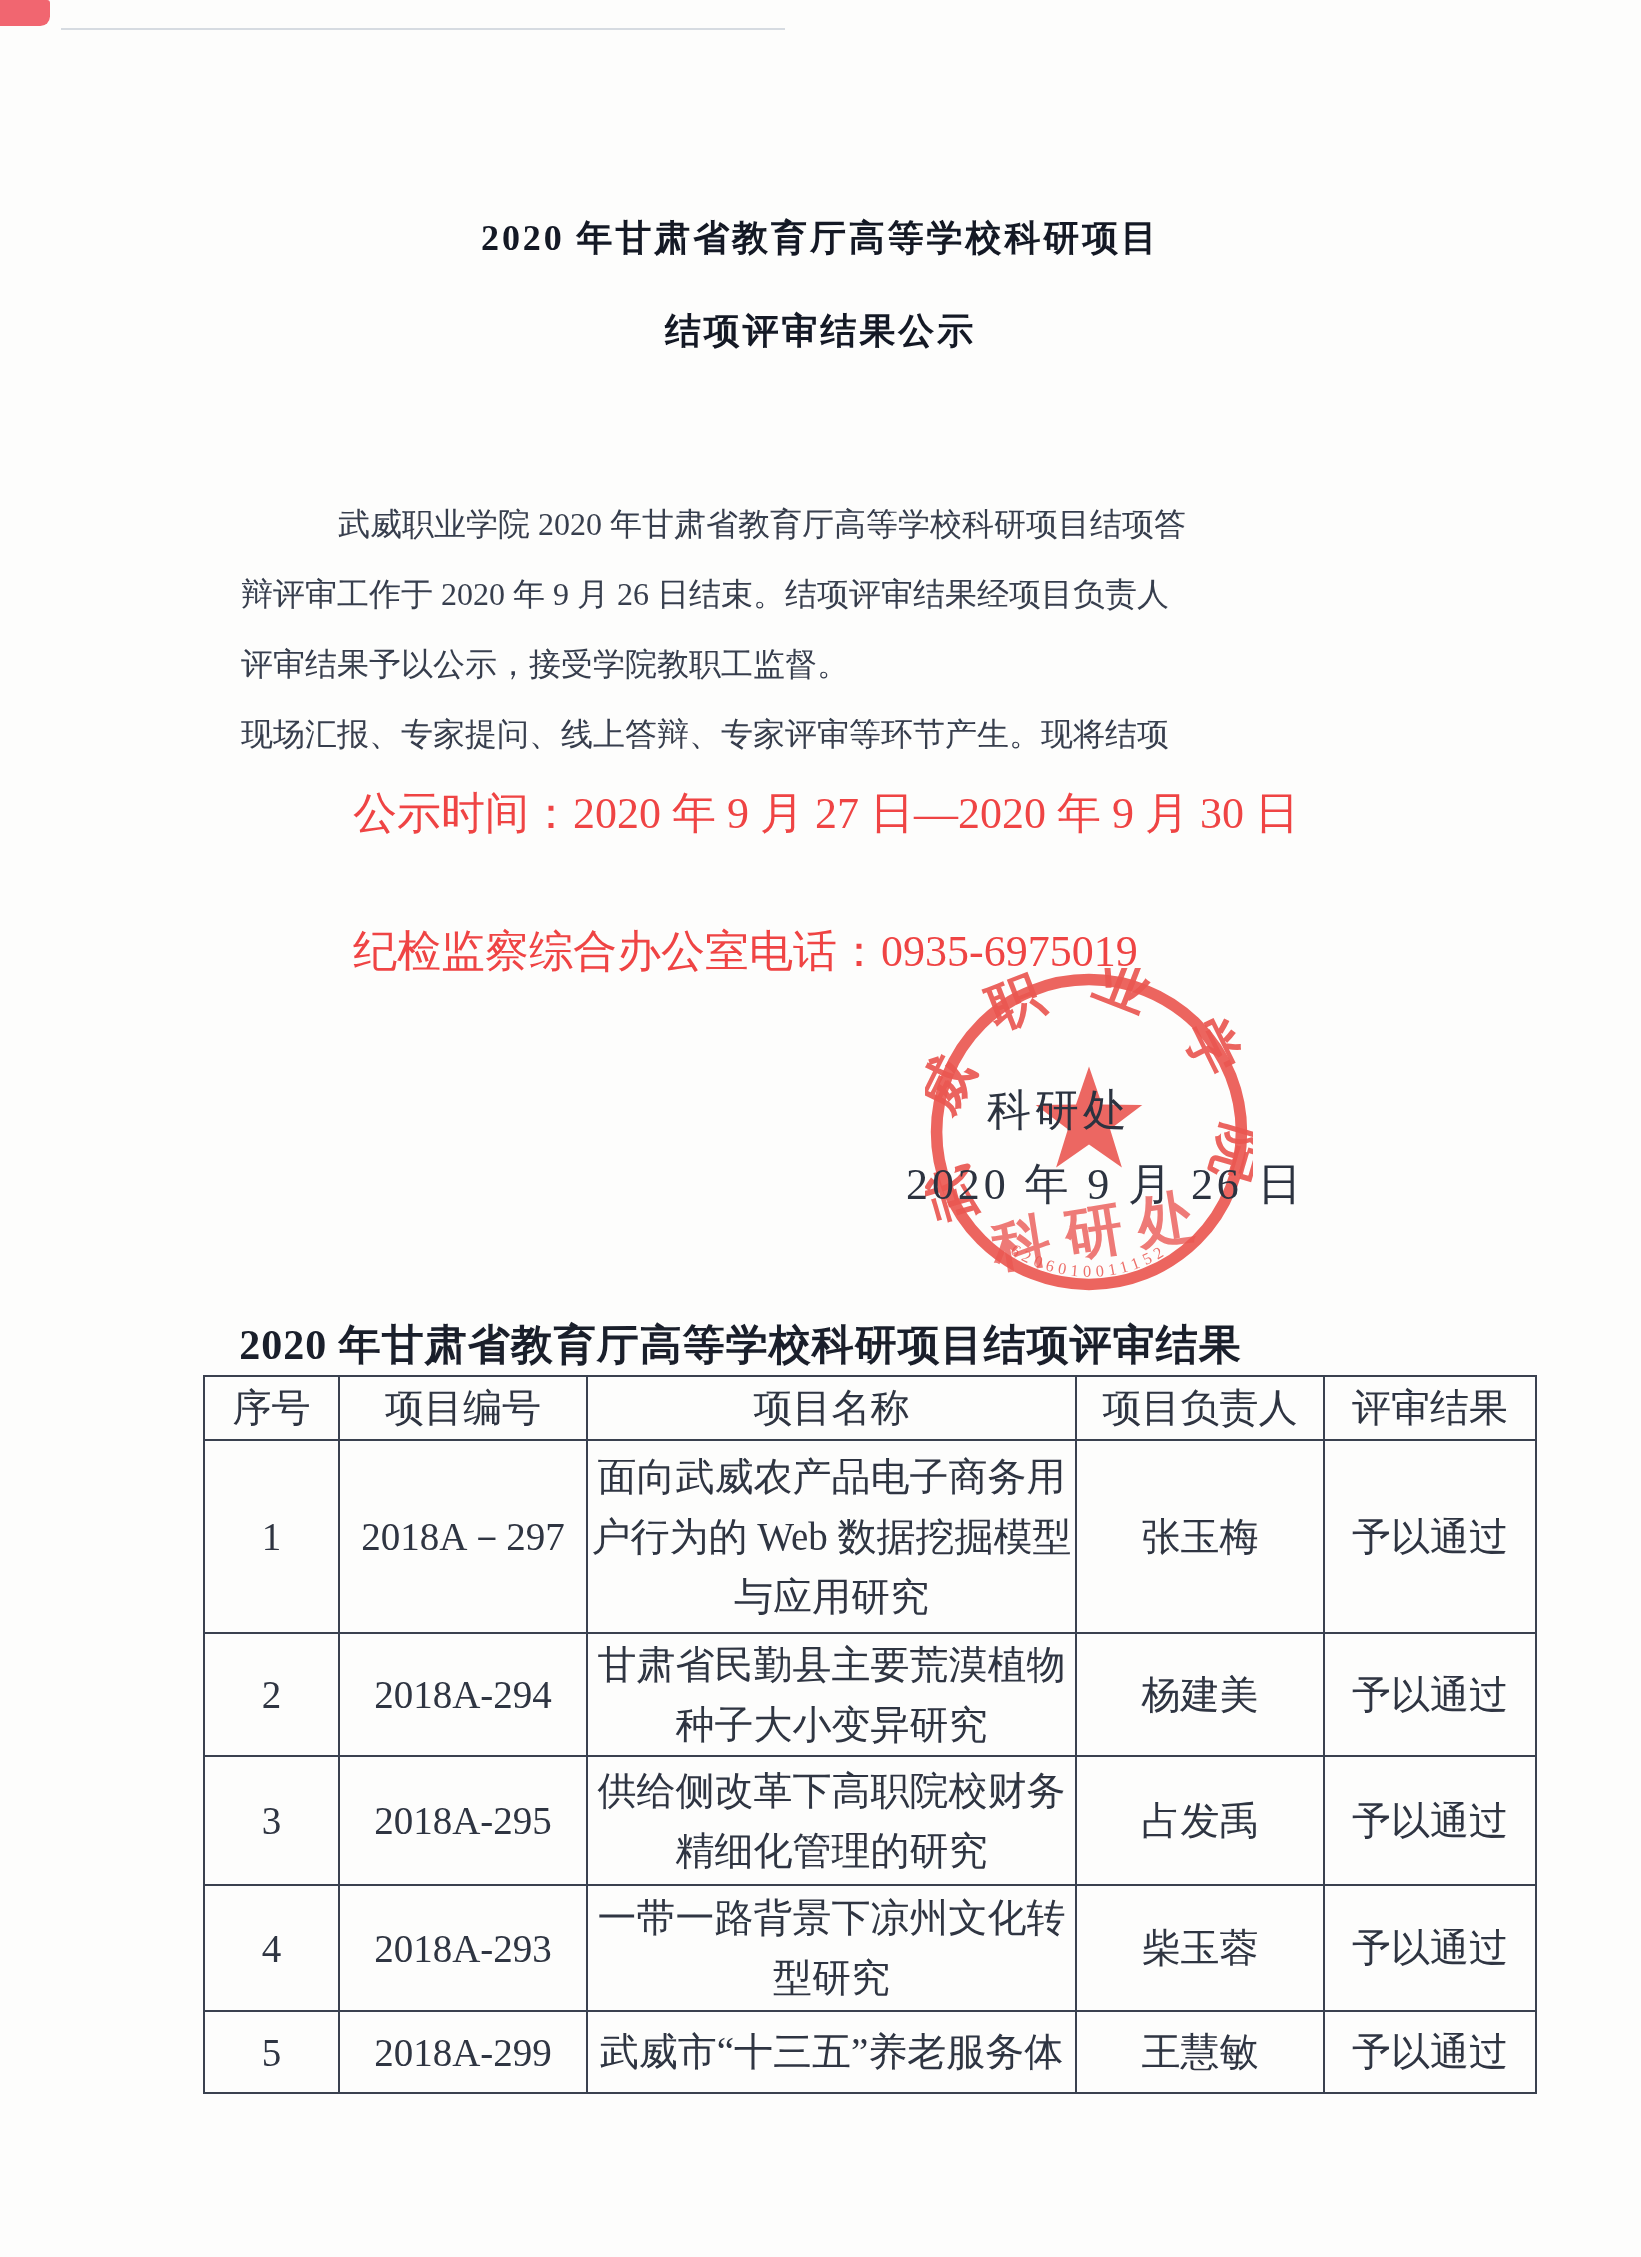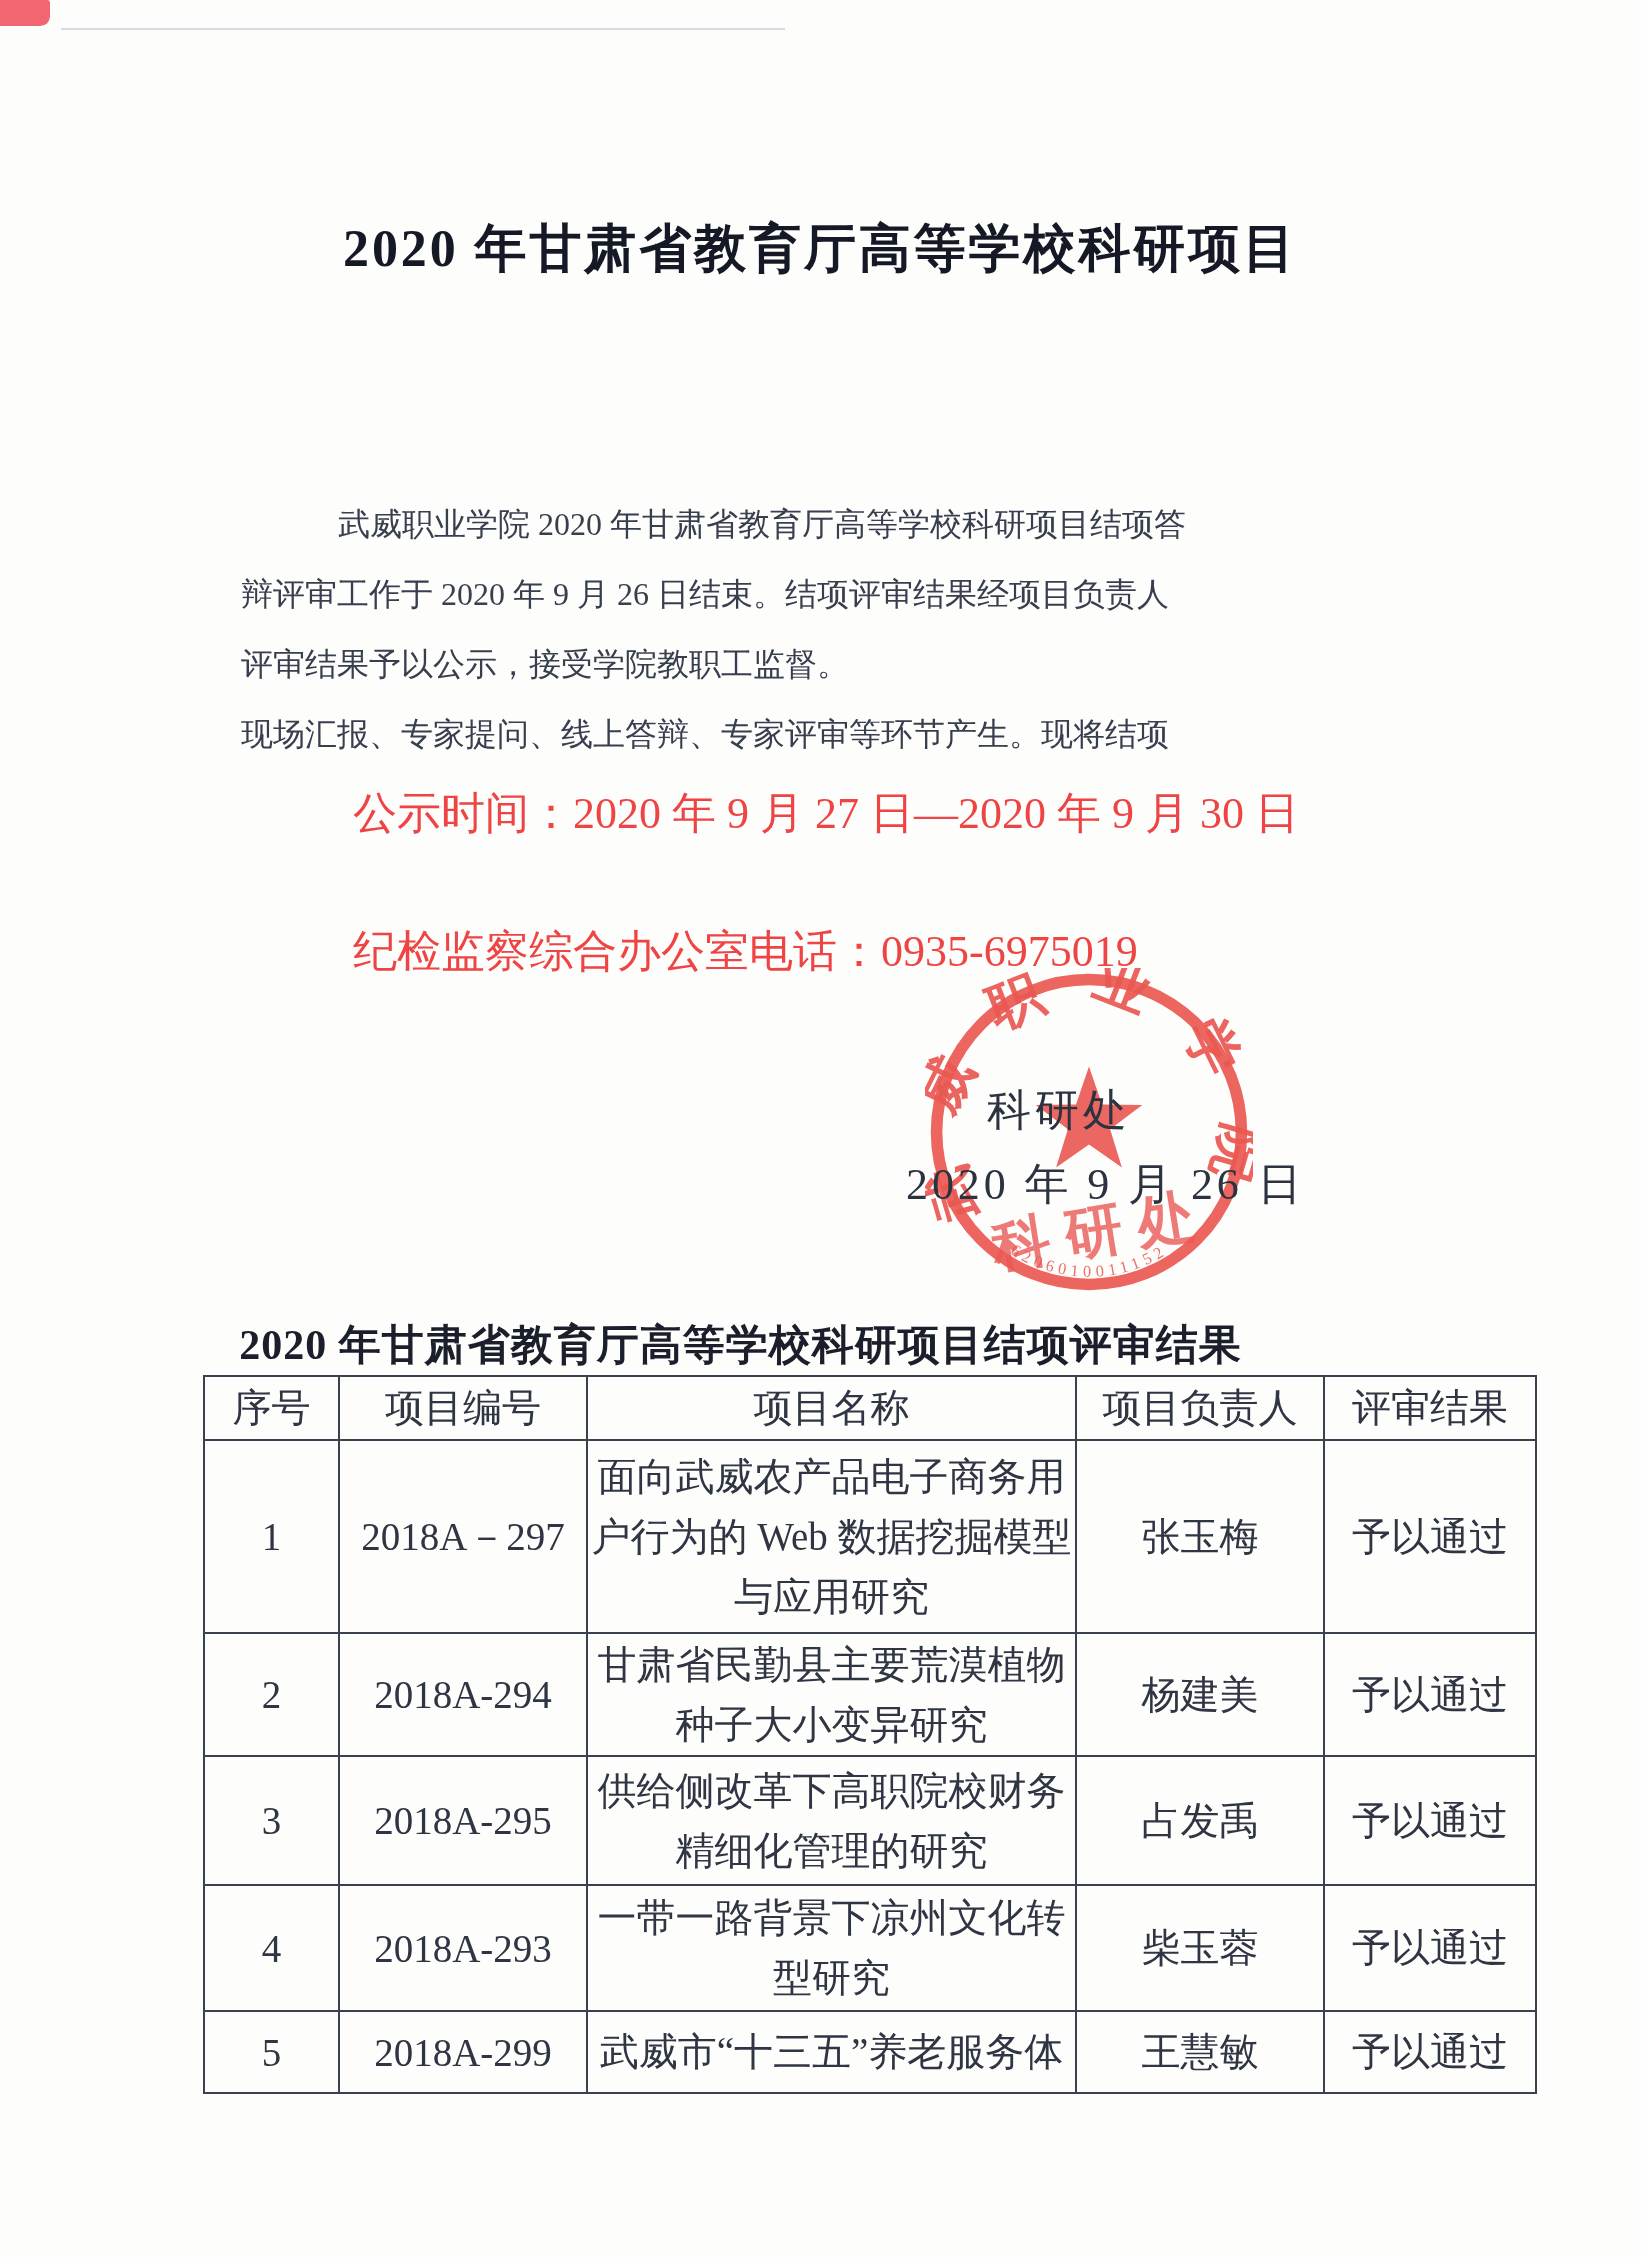--- a/index.html
+++ b/index.html
@@ -12,21 +12,21 @@
     overflow:hidden;
   }
   .page{position:absolute;inset:0;background:#fdfdfc;}
 
   
   .corner-mark{position:absolute;left:0;top:0;width:50px;height:26px;background:#ef5560;border-radius:0 2.9px 9.7px 0;opacity:.9;}
   .top-scan-line{position:absolute;left:61px;top:28px;width:724px;height:1.9px;background:#ccd2da;opacity:.8;}
 
   
   .doc-title{position:absolute;left:0;width:1641px;text-align:center;
-    font-weight:700;font-size:52px;letter-spacing:2.9px;color:#141925;}
+    font-weight:700;font-size:36px;letter-spacing:2.9px;color:#141925;}
   .doc-title.line1{top:214px;}
   .doc-title.line2{top:307px;}
 
   
   .paragraph{position:absolute;left:241px;top:489px;width:1284px;
     font-size:32px;line-height:70px;color:#373e4d;}
   .para-line{white-space:nowrap;}
   .para-line.indent{padding-left:97px;}
 
   .contact-line{position:absolute;left:353px;white-space:nowrap;
@@ -69,20 +69,21 @@
 </style>
 </head>
 <body>
 
 <div class="page">
 
   <div class="corner-mark"></div>
   <div class="top-scan-line"></div>
 
   <div class="doc-title line1">2020 年甘肃省教育厅高等学校科研项目</div>
+  <div class="doc-title line2">结项评审结果公示</div>
 
   <div class="paragraph">
     <div class="para-line indent">武威职业学院 2020 年甘肃省教育厅高等学校科研项目结项答</div>
     <div class="para-line">辩评审工作于 2020 年 9 月 26 日结束。结项评审结果经项目负责人</div>
     <div class="para-line">评审结果予以公示，接受学院教职工监督。</div>
     <div class="para-line">现场汇报、专家提问、线上答辩、专家评审等环节产生。现将结项</div>
   </div>
 
   <div class="contact-line l1">公示时间：2020 年 9 月 27 日—2020 年 9 月 30 日</div>
   <div class="contact-line l3">纪检监察综合办公室电话：0935-6975019</div>

